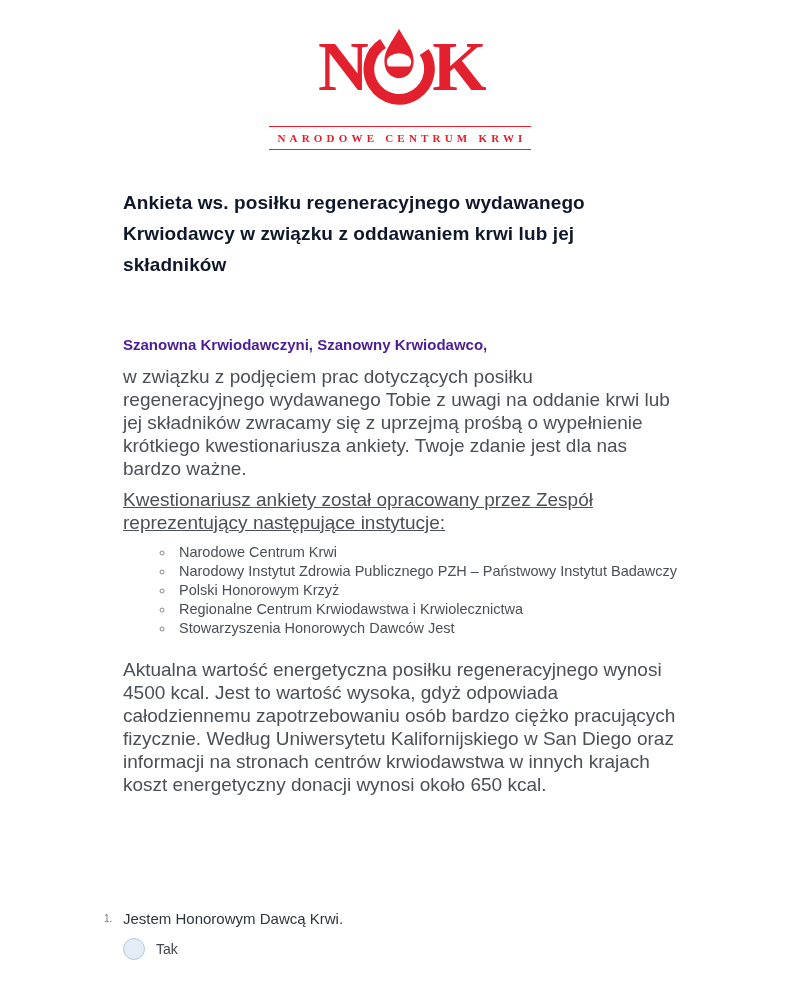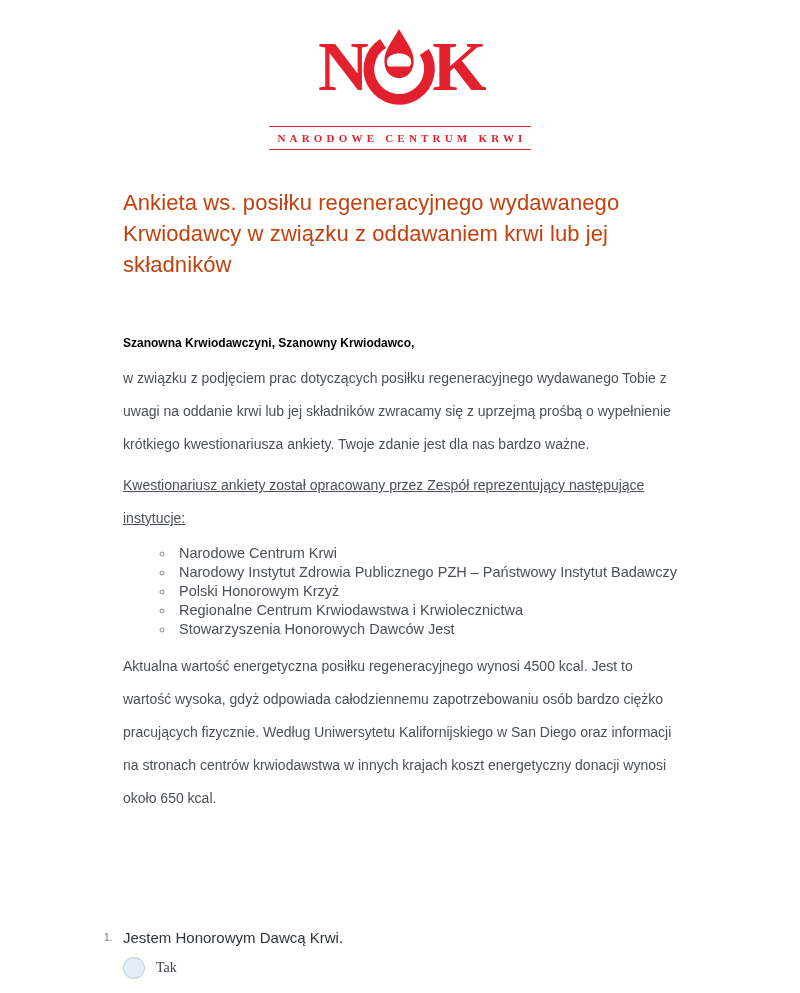--- a/index.html
+++ b/index.html
@@ -22,53 +22,53 @@
     font-family:"Liberation Serif","DejaVu Serif",serif;
     font-size:11px; letter-spacing:4.2px; font-weight:bold;
     color:#e2202e;
     border-top:1px solid #e2202e; border-bottom:1px solid #e2202e;
     padding:5px 4px 5px 8px;
   }
   
   .content { width:556px; margin-left:123px; }
   .survey-title {
     margin-top:37px;
-    font-size:22px; line-height:31px; font-weight:400;
-    color:#c2410c; letter-spacing:0.1px;
+    font-size:19px; line-height:31px; font-weight:700;
+    color:#0f172a; letter-spacing:0.1px;
   }
   .greeting {
     margin-top:56px;
-    font-size:12px; font-weight:700; color:#000000;
+    font-size:15px; font-weight:700; color:#4c1d95;
   }
   .body-par {
     margin-top:12px;
-    font-size:14px; line-height:33px; color:#4b5056;
+    font-size:19px; line-height:23px; color:#4b5056;
   }
   .body-par + .body-par { margin-top:8px;text-decoration:underline; }
   .inst-list {
     margin:9px 0 0 52px;
     list-style-type:circle;
   }
   .inst-list li {
     font-size:14.5px; line-height:19px; color:#4b5056;
     padding-left:4px;
   }
   .inst-list li::marker { color:#84898e; }
-  .energy-par { margin-top:11px; }
+  .energy-par { margin-top:20px; }
   
   .question { margin-top:114px; position:relative; }
   .q-number {
     position:absolute; left:-19px; top:3px;
     font-size:10px; color:#72777c;
   }
   .q-title { font-size:15px; font-weight:400; color:#303539; }
   .q-hint { margin-top:15px; font-size:11.5px; color:#6d7277; }
   .radio-group { margin-top:11px; }
   .radio-row {
-    display:flex; align-items:center; margin-bottom:10px; cursor:pointer;font-family:Liberation Serif, serif;
+    display:flex; align-items:center; margin-bottom:10px; cursor:pointer;
   }
   .radio-circle {
     width:22px; height:22px; border-radius:50%;
     background:#e4edf7; border:1px solid #b7c7da;
     flex:0 0 auto;
   }
   .radio-label {
     margin-left:11px; font-size:14px; color:#41464c;
   }
 </style>

